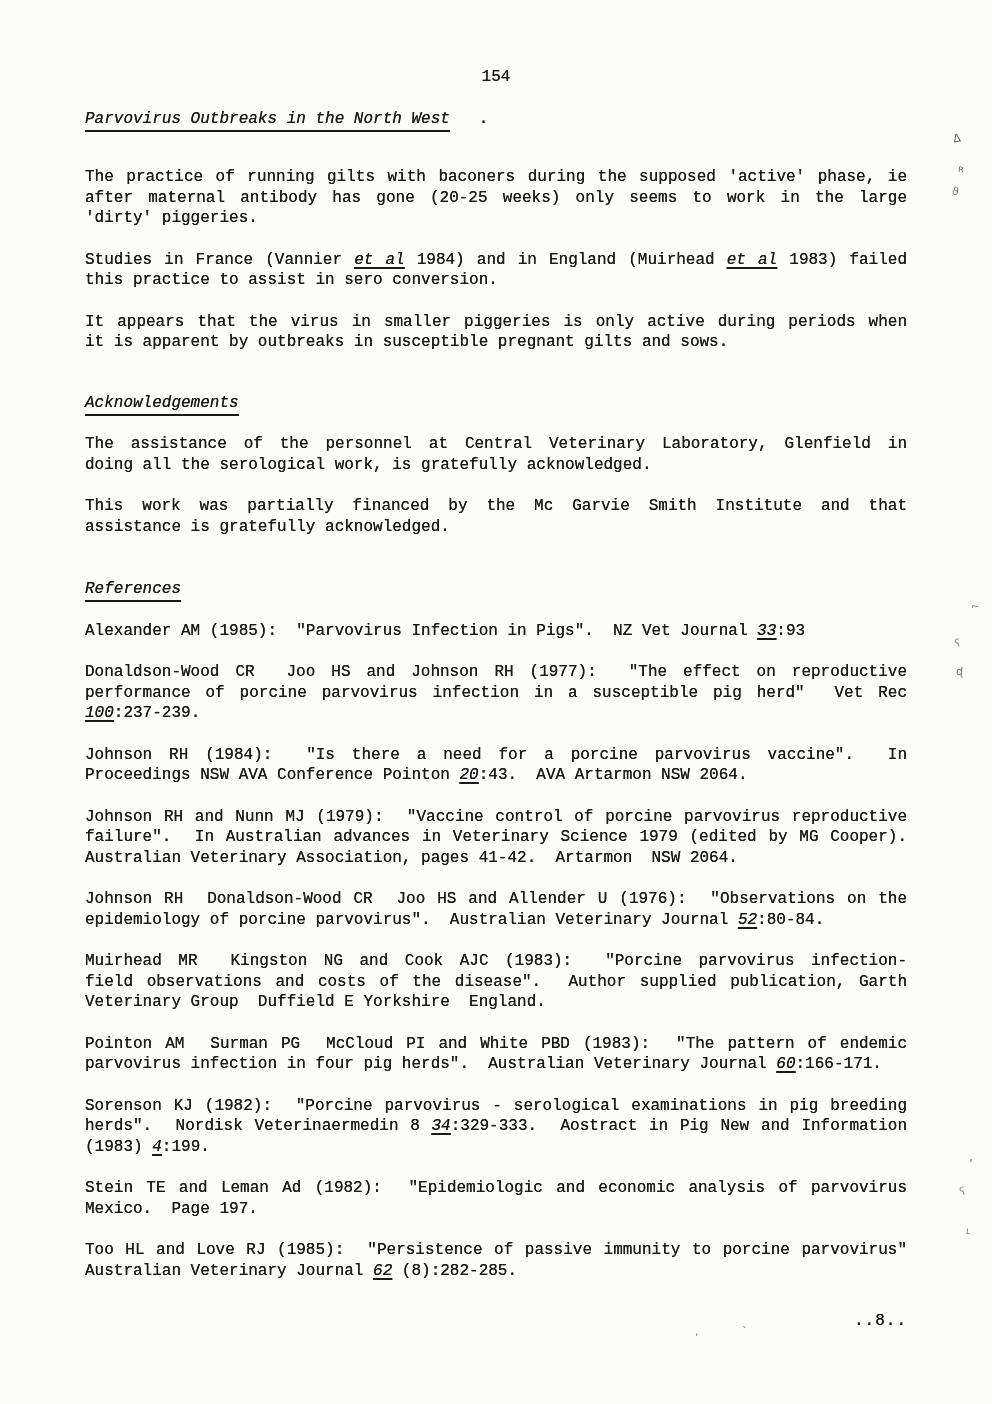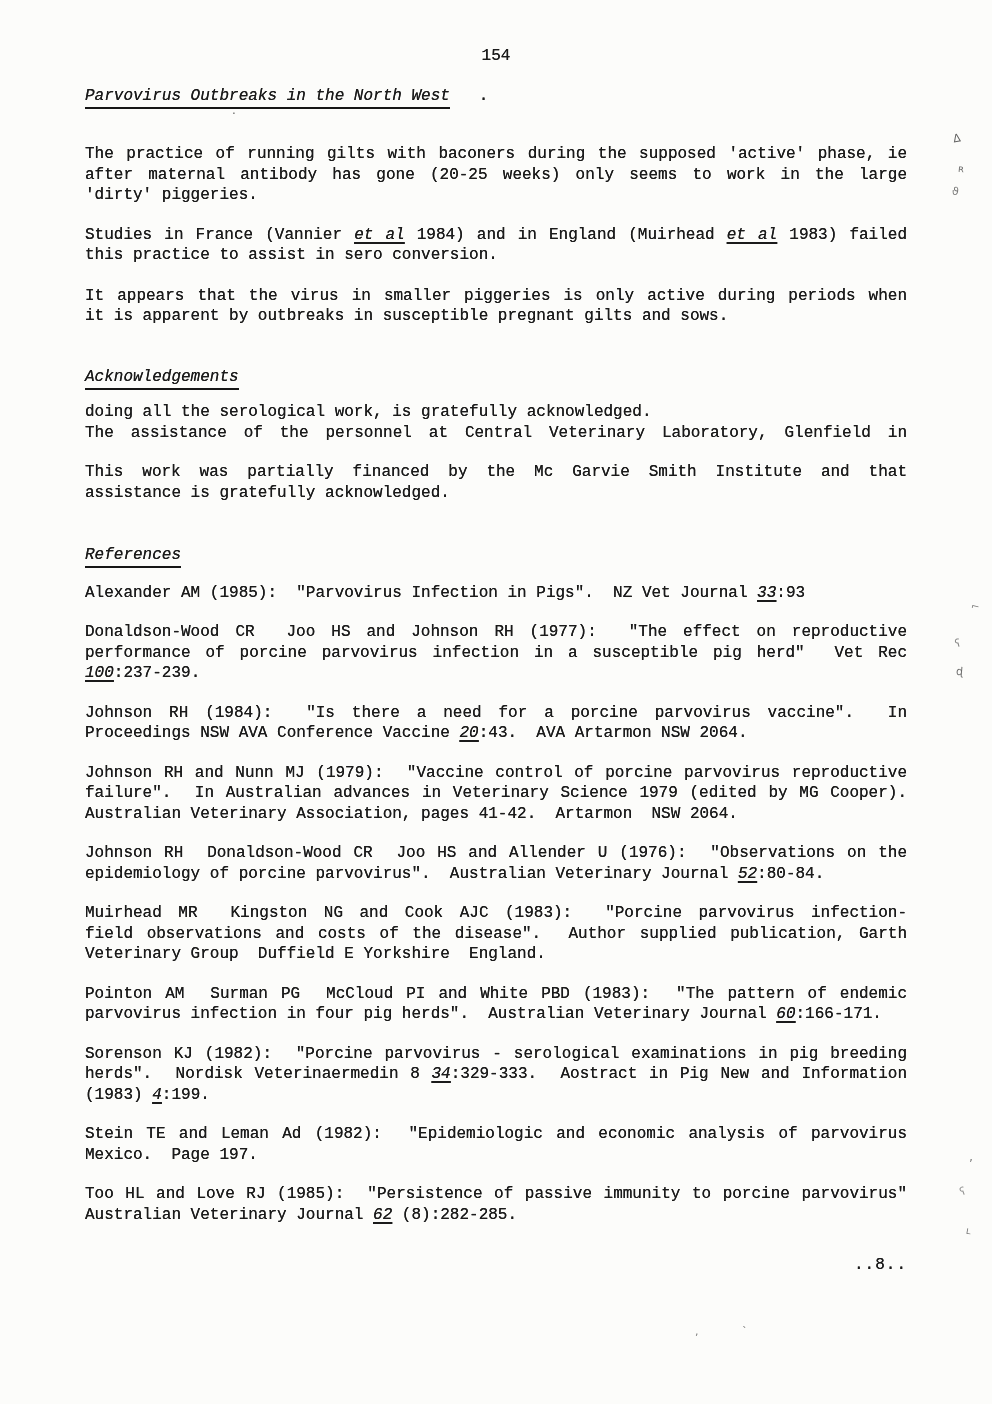--- a/index.html
+++ b/index.html
@@ -13,21 +13,21 @@
     width:992px;height:1404px;
     background:#fcfcfa;
     color:#1b1b1b;
     overflow:hidden;
   }
   .body-col{
     position:absolute;
     left:85px;top:46px;
     width:822px;
   }
-  .block{margin-bottom:19px;}
+  .block{margin-bottom:19px;margin-top:21px;}
   .line{
     font-size:16px;
     line-height:20.5px;
     text-align:justify;
     text-align-last:justify;
     text-shadow:0 0 0.4px currentColor;
     white-space:normal;
   }
   .line.last{text-align-last:left;}
   .block.page-number .line{text-align:center;text-align-last:center;}
@@ -82,41 +82,41 @@
         <div class="line last"><span>this practice to assist in sero conversion.</span></div>
       </div>
       <div class="block para">
         <div class="line"><span>It appears that the virus in smaller piggeries is only active during periods when</span></div>
         <div class="line last"><span>it is apparent by outbreaks in susceptible pregnant gilts and sows.</span></div>
       </div>
       <div class="block heading">
         <div class="line last"><span class="u">Acknowledgements</span></div>
       </div>
       <div class="block para">
+        <div class="line"><span>The assistance of the personnel at Central Veterinary Laboratory, Glenfield in</span></div>
         <div class="line last"><span>doing all the serological work, is gratefully acknowledged.</span></div>
-        <div class="line"><span>The assistance of the personnel at Central Veterinary Laboratory, Glenfield in</span></div>
       </div>
       <div class="block para">
         <div class="line"><span>This work was partially financed by the Mc Garvie Smith Institute and that</span></div>
         <div class="line last"><span>assistance is gratefully acknowledged.</span></div>
       </div>
       <div class="block heading">
         <div class="line last"><span class="u">References</span></div>
       </div>
       <div class="block para">
         <div class="line last"><span>Alexander AM (1985):&nbsp; "Parvovirus Infection in Pigs".&nbsp; NZ Vet Journal </span><span class="u">33</span><span>:93</span></div>
       </div>
       <div class="block para">
         <div class="line"><span>Donaldson-Wood CR&nbsp; Joo HS and Johnson RH (1977):&nbsp; "The effect on reproductive</span></div>
         <div class="line"><span>performance of porcine parvovirus infection in a susceptible pig herd"&nbsp; Vet Rec</span></div>
         <div class="line last"><span class="u">100</span><span>:237-239.</span></div>
       </div>
       <div class="block para">
         <div class="line"><span>Johnson RH (1984):&nbsp; "Is there a need for a porcine parvovirus vaccine".&nbsp; In</span></div>
-        <div class="line last"><span>Proceedings NSW AVA Conference Vaccine </span><span class="u">20</span><span>:43.&nbsp; AVA Artarmon NSW 2064.</span></div>
+        <div class="line last"><span>Proceedings NSW AVA Conference Pointon </span><span class="u">20</span><span>:43.&nbsp; AVA Artarmon NSW 2064.</span></div>
       </div>
       <div class="block para">
         <div class="line"><span>Johnson RH and Nunn MJ (1979):&nbsp; "Vaccine control of porcine parvovirus reproductive</span></div>
         <div class="line"><span>failure".&nbsp; In Australian advances in Veterinary Science 1979 (edited by MG Cooper).</span></div>
         <div class="line last"><span>Australian Veterinary Association, pages 41-42.&nbsp; Artarmon&nbsp; NSW 2064.</span></div>
       </div>
       <div class="block para">
         <div class="line"><span>Johnson RH&nbsp; Donaldson-Wood CR&nbsp; Joo HS and Allender U (1976):&nbsp; "Observations on the</span></div>
         <div class="line last"><span>epidemiology of porcine parvovirus".&nbsp; Australian Veterinary Journal </span><span class="u">52</span><span>:80-84.</span></div>
       </div>

